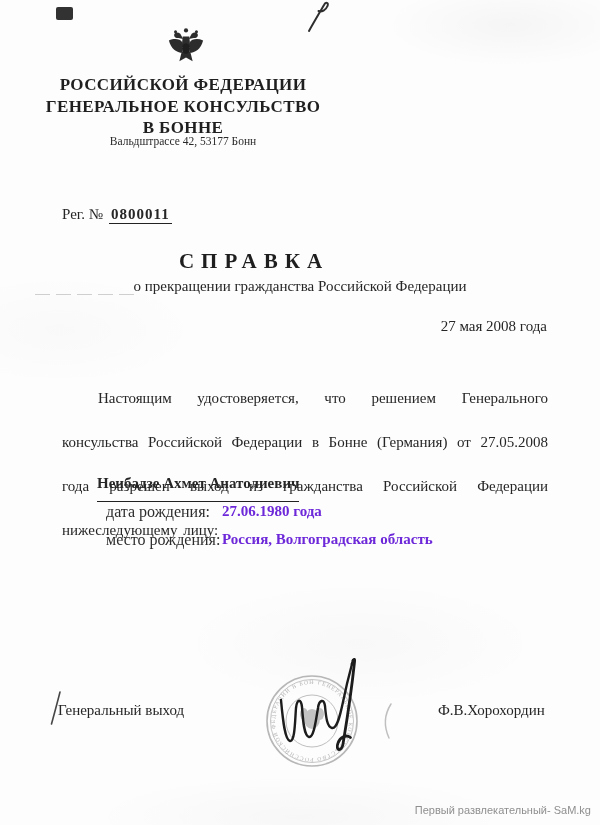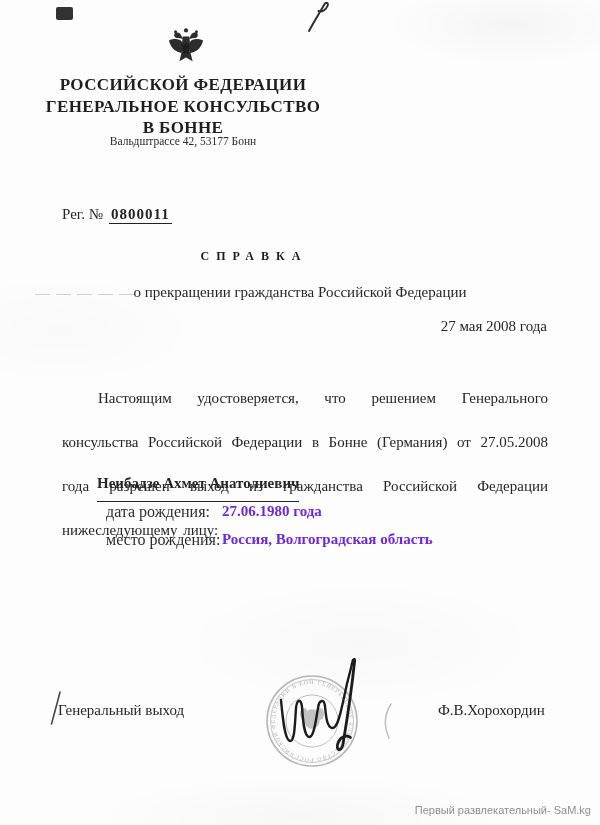--- a/index.html
+++ b/index.html
@@ -51,27 +51,27 @@
     font-weight: bold;
     border-bottom: 1.5px solid #222;
     padding: 0 2px 1px 2px;
     margin-left: 6px;
     letter-spacing: 1px;
   }
 
   .doc-title {
     left: 0; top: 249px; width: 508px;
     text-align: center;
-    font-weight: bold; font-size: 12px;
+    font-weight: bold; font-size: 21px;
     letter-spacing: 7px;
     color: #1e1e1e;
   }
   .doc-subtitle {
     left: 0; top: 278px; width: 600px;
-    text-align: center; font-size: 15px; margin-top: 6px;
+    text-align: center; font-size: 15px;
   }
   .faint-line {
     left: 35px; top: 294px; width: 102px; height: 1px;
     background: repeating-linear-gradient(90deg, #cfcfcf 0 15px, transparent 15px 21px);
   }
 
   .date-line { right: 53px; top: 318px; font-size: 15px; }
 
   .body-par {
     left: 62px; top: 376px; width: 486px;

